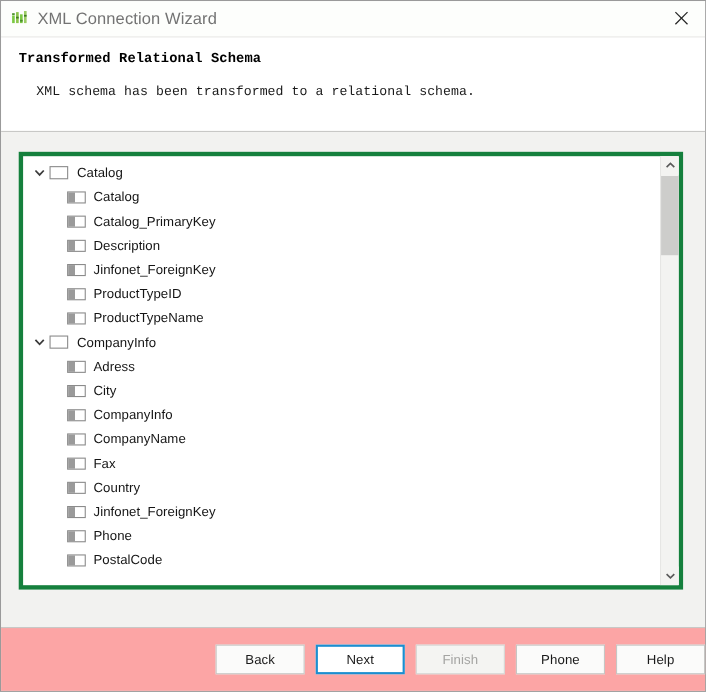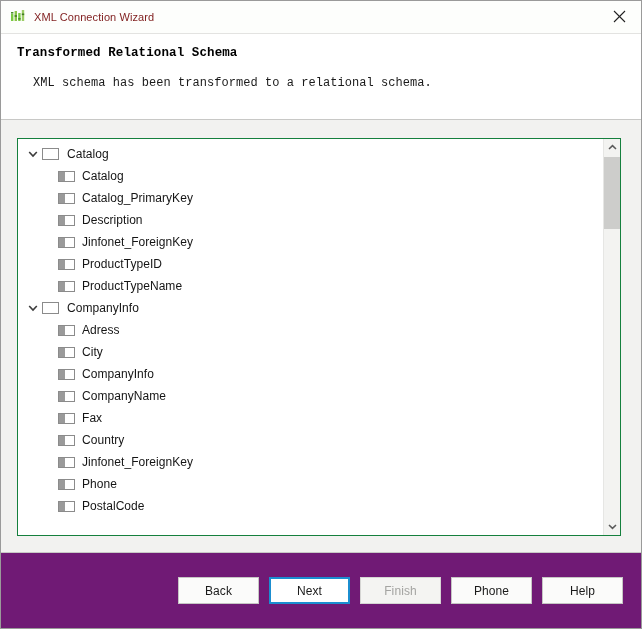--- a/index.html
+++ b/index.html
@@ -40,22 +40,22 @@
   }
   .titlebar-icon {
     width: 16px;
     height: 16px;
     margin-left: 9px;
     margin-right: 8px;
     flex: 0 0 auto;
     position: relative;
   }
   .titlebar-title {
-    font-size: 11px;
-    color: #7f1d1d;
+    font-size: 15px;
+    color: #737373;
     letter-spacing: 0.1px;
     white-space: nowrap;
   }
   .close-button {
     position: absolute;
     right: 0;
     top: 0;
     width: 44px;
     height: 31px;
     display: flex;
@@ -95,21 +95,21 @@
     background: #f2f2f0;
     padding: 18px 21px 0 16px;
     box-sizing: border-box;
   }
 
   .tree-panel {
     position: relative;
     width: 604px;
     height: 398px;
     background: #ffffff;
-    border: 1px solid #15803d;
+    border: 4px solid #15803d;
     box-sizing: border-box;
     overflow: hidden;
     display: flex;
     justify-content: flex-end;
   }
   .tree-scrollarea {
     flex: 1 1 auto;
     overflow: hidden;
     position: relative;
     padding-top: 4px;
@@ -192,27 +192,26 @@
     top: 18px;
     width: 17px;
     height: 72px;
     background: #cdcdcb;
     cursor: default;
   }
 
   
   .footer {
     flex: 0 0 auto;
-    height: 76px;
+    height: 58px;
     border-top: 1px solid #c8c8c6;
-    background: #701a75;
+    background: #fca5a5;
     display: flex;
     align-items: center;
     justify-content: flex-end;
-    padding-right: 18px;
     box-sizing: border-box;
   }
   .btn {
     width: 81px;
     height: 27px;
     background: #fbfbfa;
     border: 1px solid #c6c6c4;
     box-sizing: border-box;
     font-family: "Liberation Sans", sans-serif;
     font-size: 12px;

